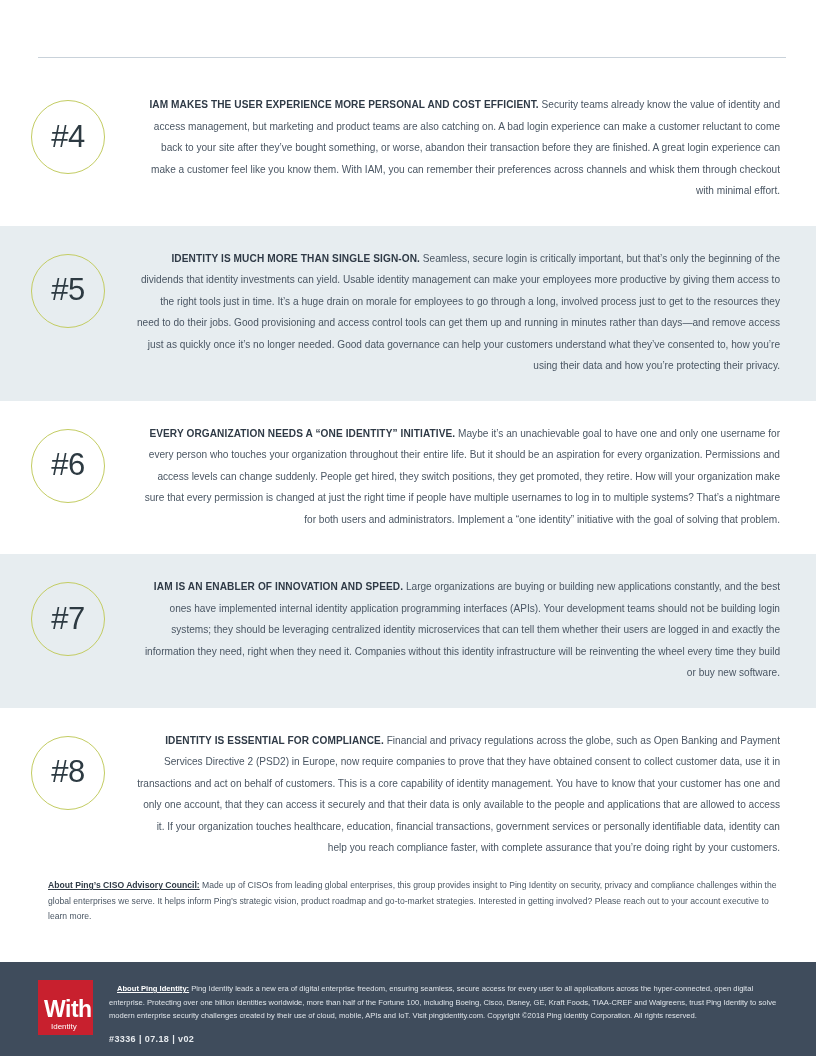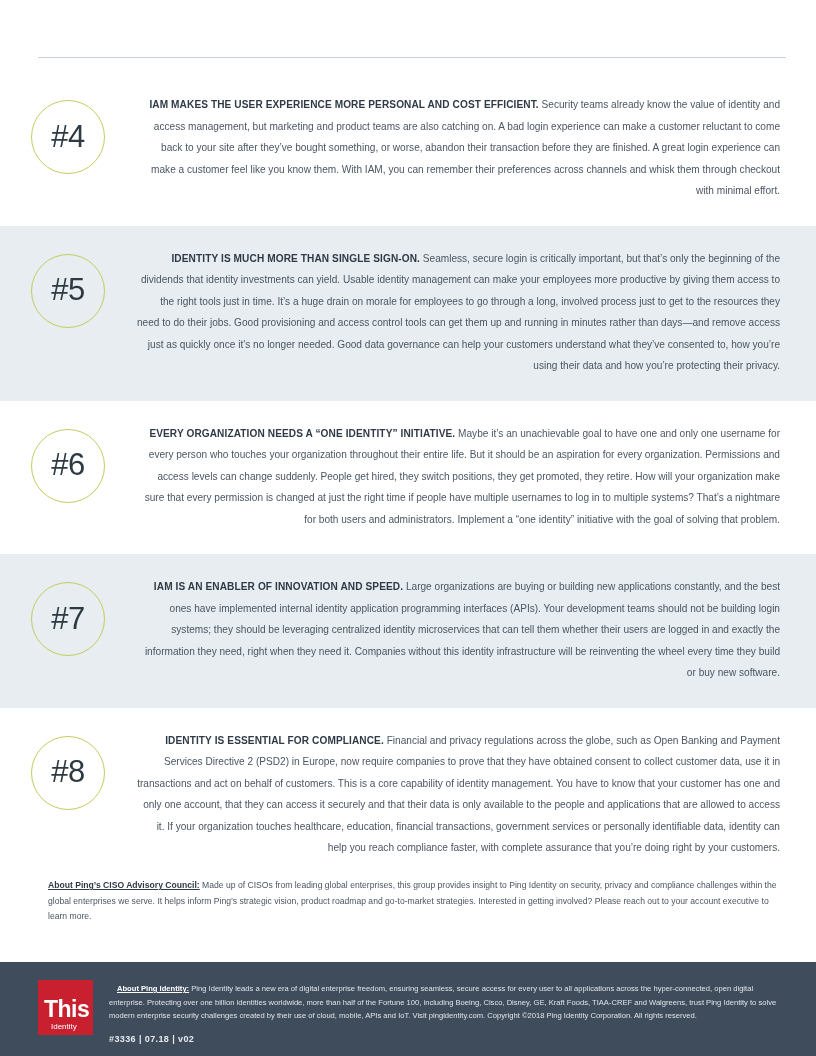--- a/index.html
+++ b/index.html
@@ -245,21 +245,21 @@
 
   </div>
 
   <div class="notes">
     <p class="note"><span class="note-lead">About Ping’s CISO Advisory Council:</span><span> Made up of CISOs from leading global enterprises, this group provides insight to Ping Identity on security, privacy and compliance challenges within the global enterprises we serve. It helps inform Ping’s strategic vision, product roadmap and go-to-market strategies. Interested in getting involved? Please reach out to your account executive to learn more.</span></p>
   </div>
 
   <div class="footer">
     <div class="footer-inner">
       <div class="logo">
-        <span class="logo-main">This</span>
+        <span class="logo-main">With</span>
         <span class="logo-sub">Identity</span>
       </div>
       <div class="footer-text-col">
         <p class="footer-para"><span class="f-lead">About Ping Identity:</span><span> Ping Identity leads a new era of digital enterprise freedom, ensuring seamless, secure access for every user to all applications across the hyper-connected, open digital enterprise. Protecting over one billion identities worldwide, more than half of the Fortune 100, including Boeing, Cisco, Disney, GE, Kraft Foods, TIAA-CREF and Walgreens, trust Ping Identity to solve modern enterprise security challenges created by their use of cloud, mobile, APIs and IoT. Visit pingidentity.com. Copyright ©2018 Ping Identity Corporation. All rights reserved.</span></p>
         <div class="footer-meta">#3336  |  07.18  |  v02</div>
       </div>
     </div>
   </div>
 
 </div>

